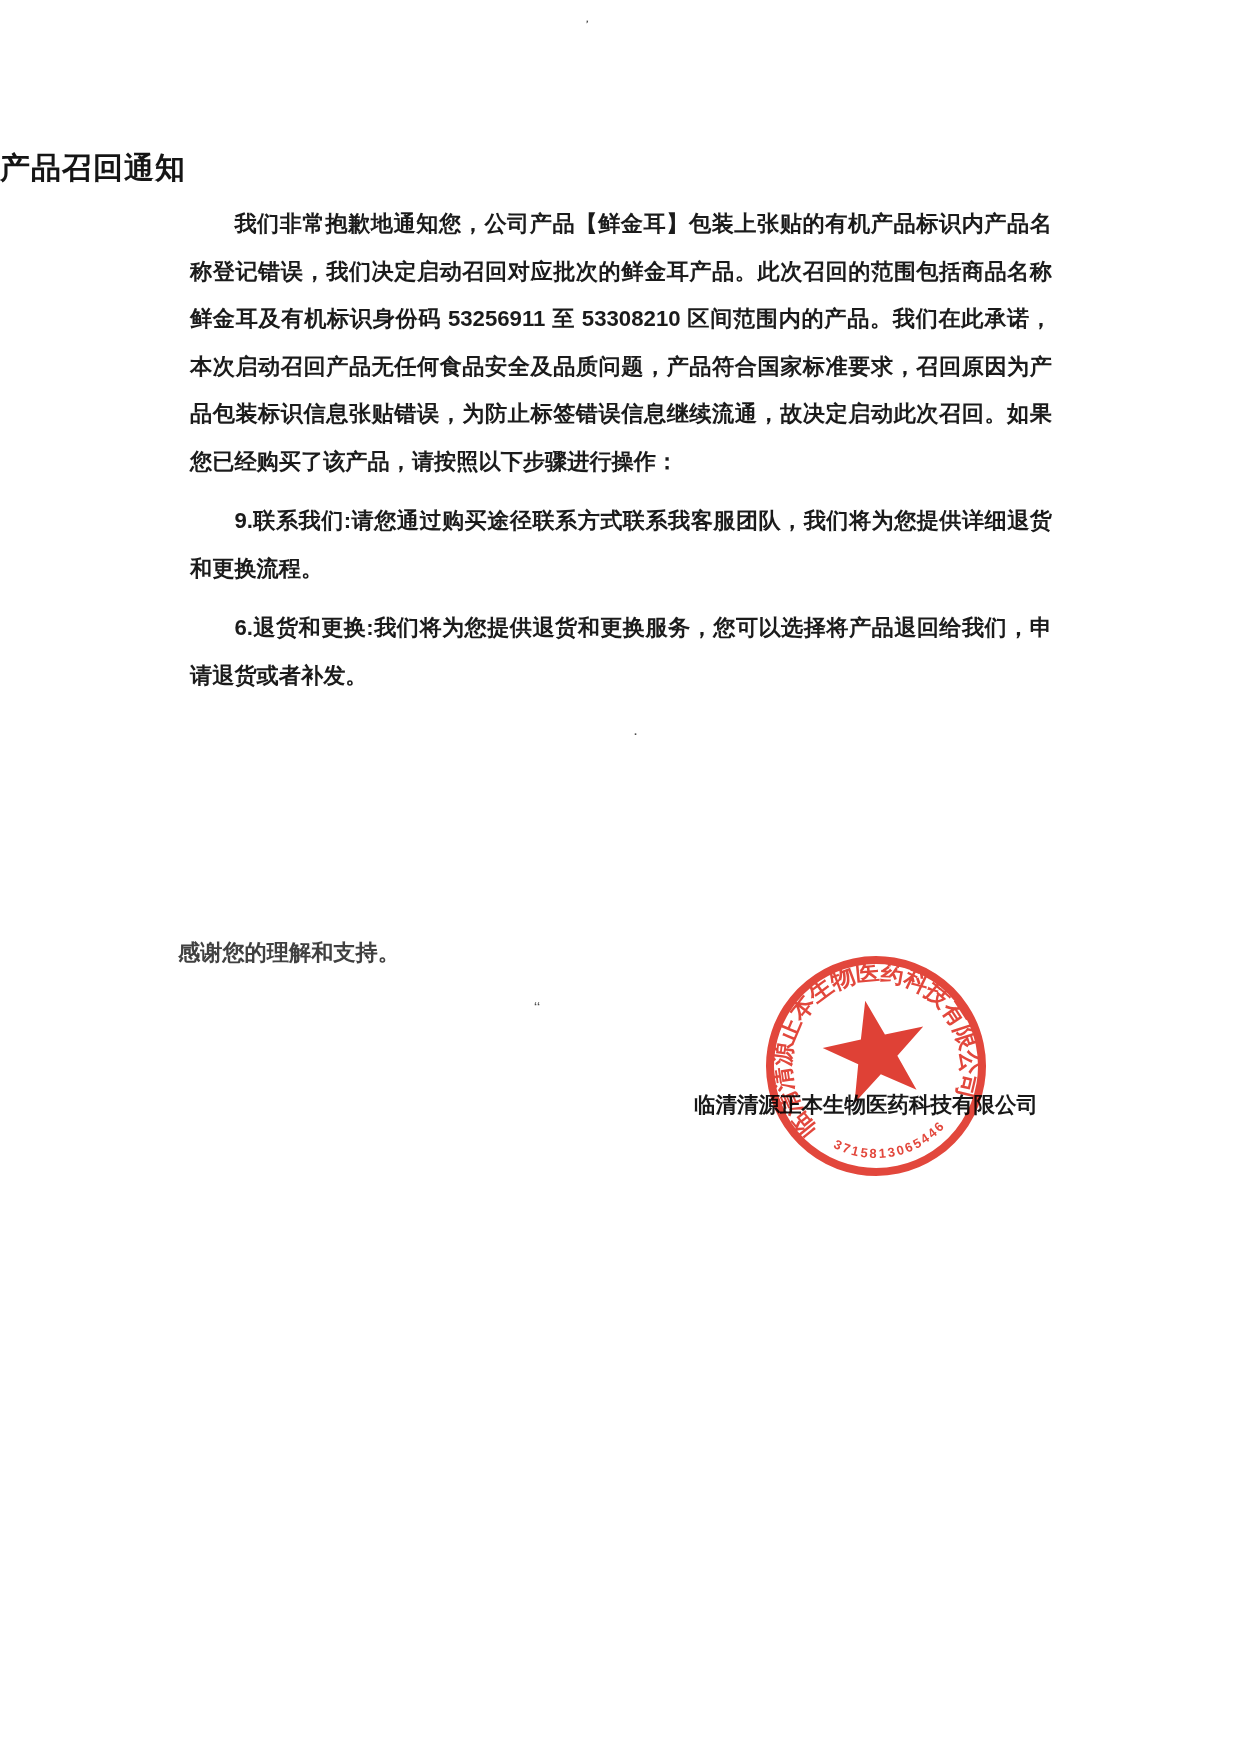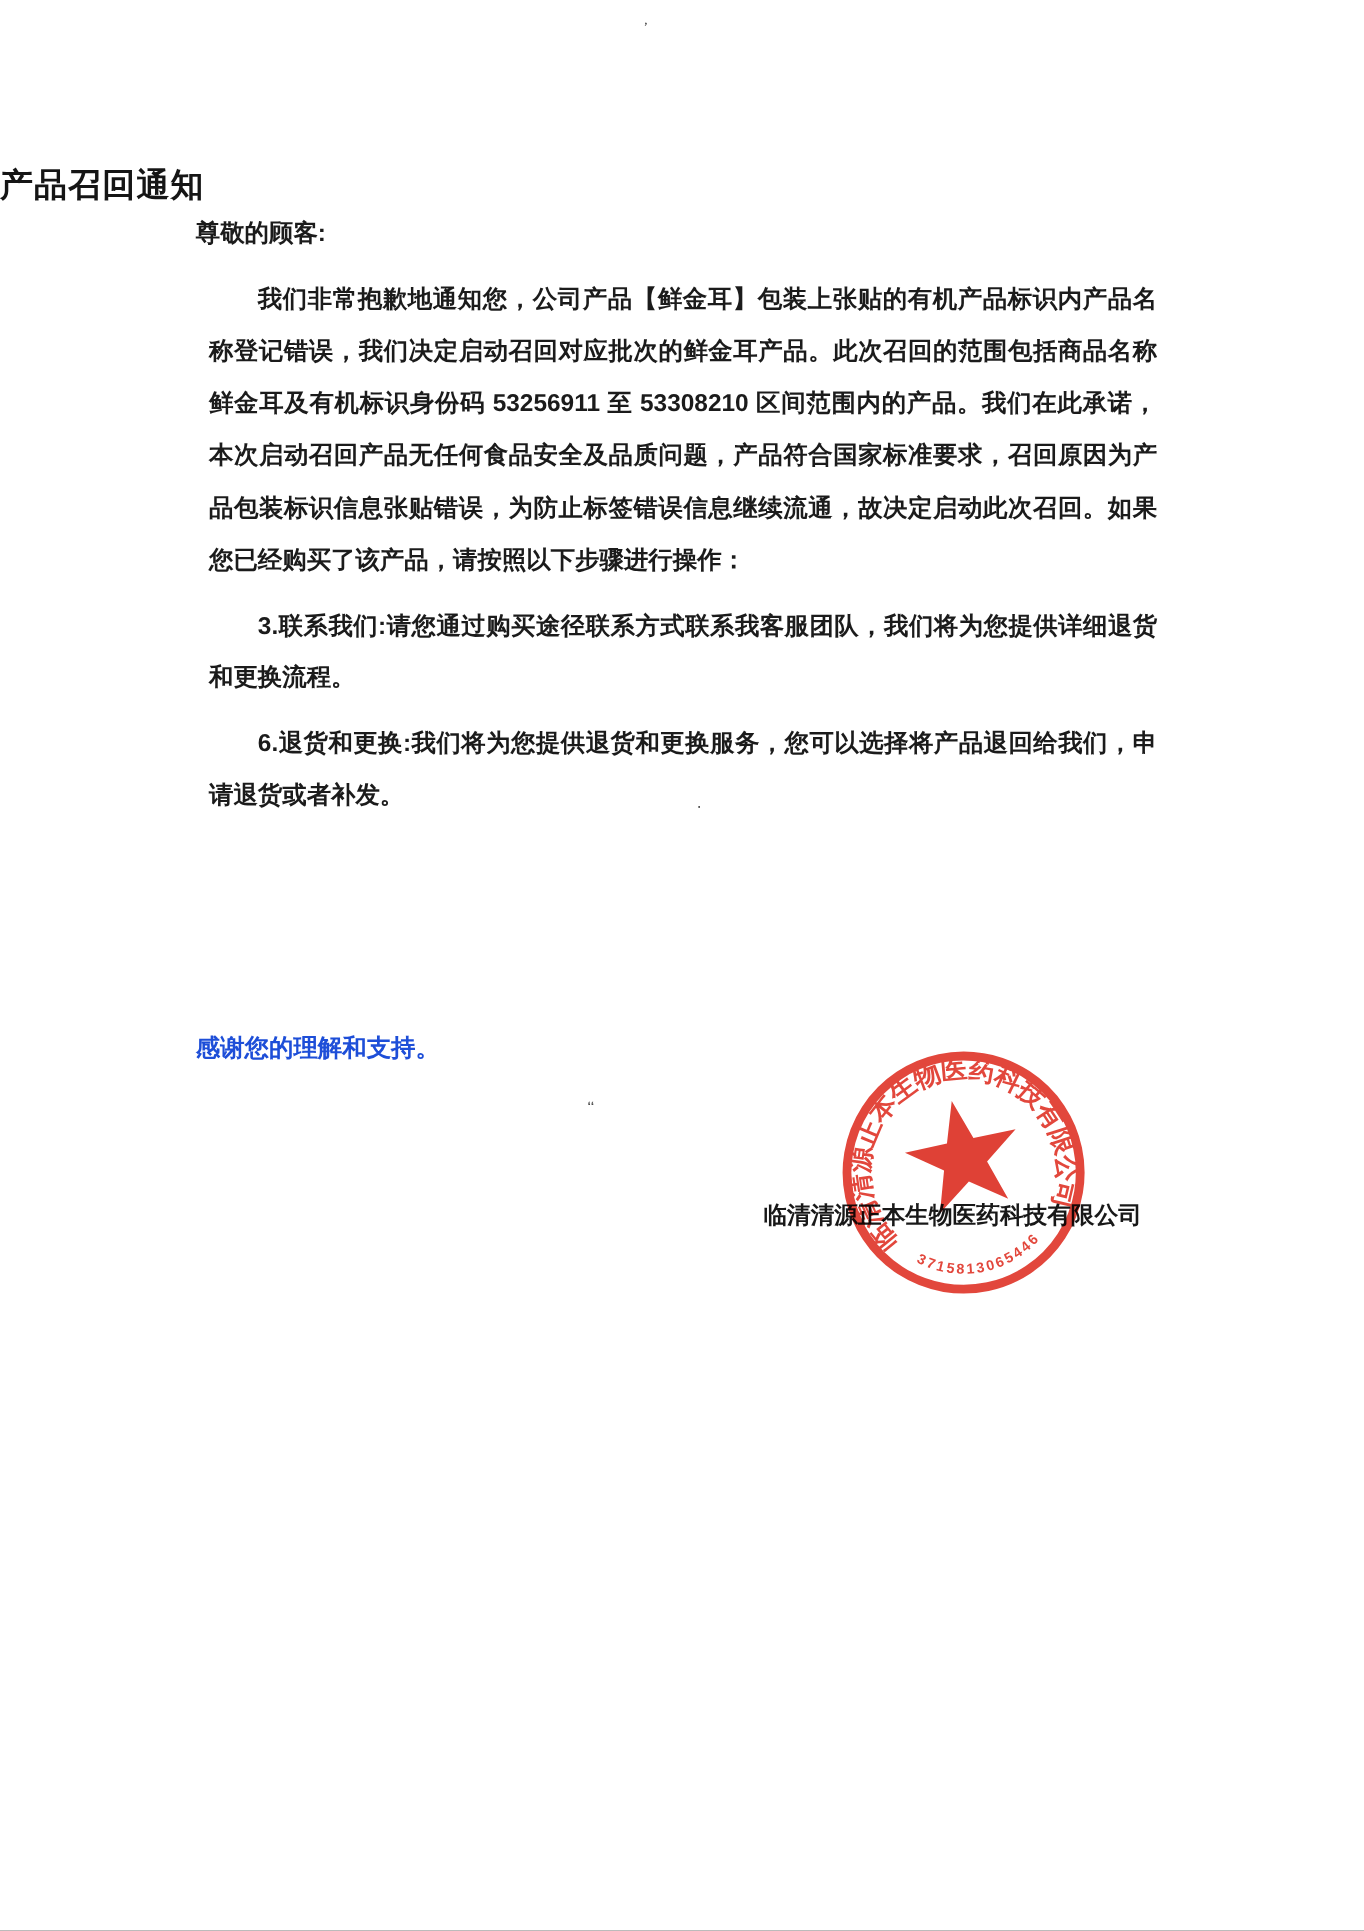--- a/index.html
+++ b/index.html
@@ -36,21 +36,21 @@
   .body-area p.para{
     margin:12px;
     text-indent:2em;
   }
   .closing{
     position:absolute;
     left:178px;
     top:938px;
     font-size:22.2px;
     font-weight:bold;
-    color:#1d4ed8;
+    color:#404040;
   }
   .signature{
     position:absolute;
     left:694px;
     top:1090px;
     font-size:21.5px;
     font-weight:bold;
     color:#181818;
     z-index:2;
     white-space:nowrap;
@@ -81,23 +81,22 @@
 
 <div class="page">
 
   <h1 class="doc-title">产品召回通知</h1>
 
   <span class="artifact a1">᾿</span>
   <span class="artifact a2">·</span>
   <span class="artifact a3">ʻʻ</span>
 
   <div class="body-area">
-    <p class="salutation">尊敬的顾客:</p>
     <p class="para">我们非常抱歉地通知您，公司产品【鲜金耳】包装上张贴的有机产品标识内产品名称登记错误，我们决定启动召回对应批次的鲜金耳产品。此次召回的范围包括商品名称鲜金耳及有机标识身份码 53256911 至 53308210 区间范围内的产品。我们在此承诺，本次启动召回产品无任何食品安全及品质问题，产品符合国家标准要求，召回原因为产品包装标识信息张贴错误，为防止标签错误信息继续流通，故决定启动此次召回。如果您已经购买了该产品，请按照以下步骤进行操作：</p>
-    <p class="para">3.联系我们:请您通过购买途径联系方式联系我客服团队，我们将为您提供详细退货和更换流程。</p>
+    <p class="para">9.联系我们:请您通过购买途径联系方式联系我客服团队，我们将为您提供详细退货和更换流程。</p>
     <p class="para">6.退货和更换:我们将为您提供退货和更换服务，您可以选择将产品退回给我们，申请退货或者补发。</p>
   </div>
 
   <div class="closing">感谢您的理解和支持。</div>
 
   <div class="signature">临清清源正本生物医药科技有限公司</div>
 
   <svg class="seal" viewBox="-140 -140 280 280" xmlns="http://www.w3.org/2000/svg">
     <defs>
       <path id="ringPath" d="M -70.4 49.3 A 86 86 0 1 1 70.4 49.3" fill="none"></path>

